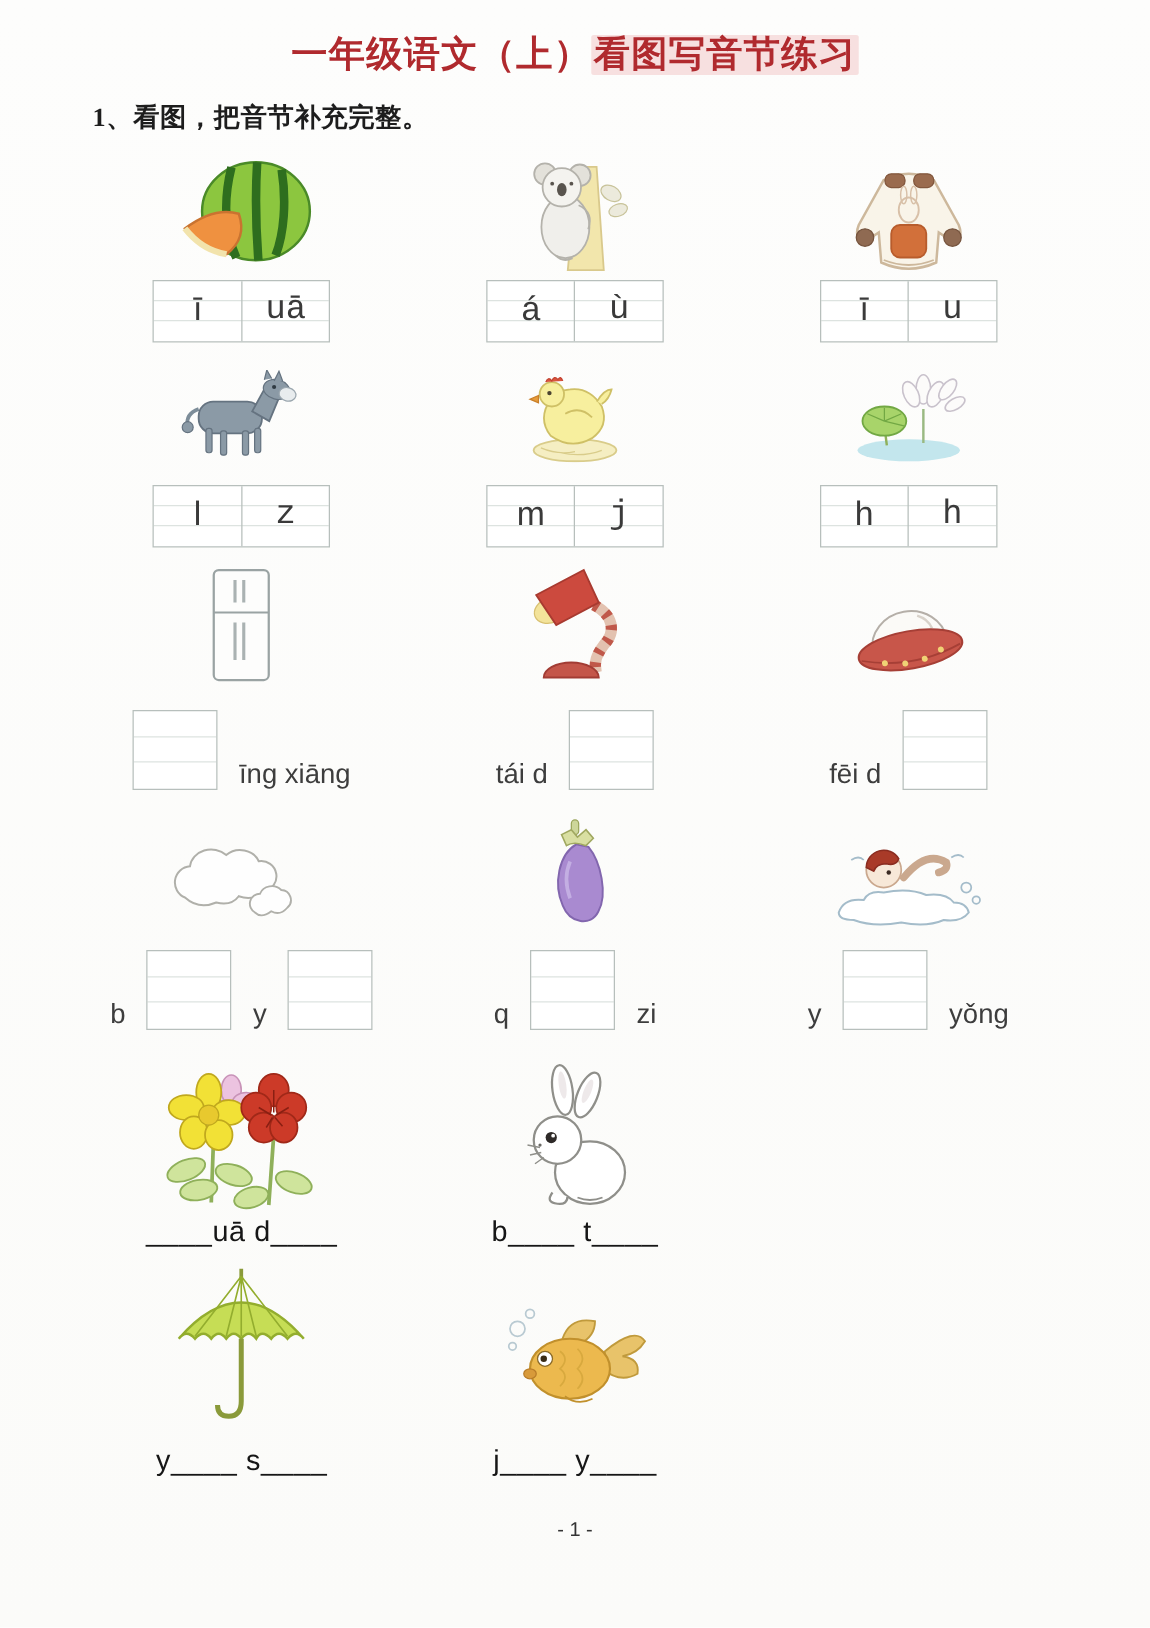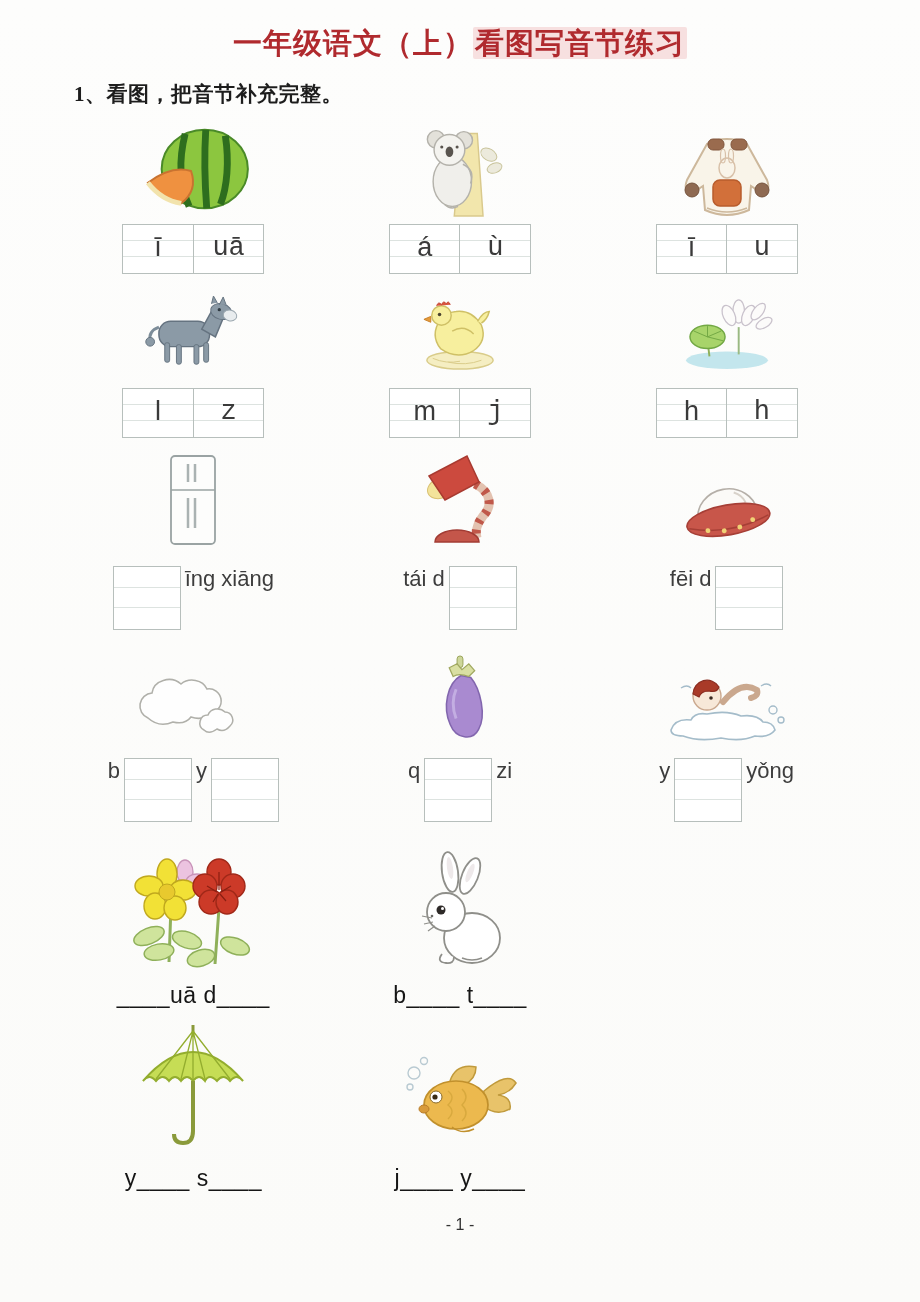--- a/index.html
+++ b/index.html
@@ -26,30 +26,30 @@
     background-image:linear-gradient(#dde3e0,#dde3e0),linear-gradient(#dde3e0,#dde3e0);
     background-size:100% 1px,100% 1px;background-position:0 32%,0 66%;background-repeat:no-repeat;
   }
   .box2{width:140px;height:48px;display:flex;margin-top:4px;}
   .box2 .pcell{
     flex:1;display:flex;align-items:center;justify-content:center;
     font-size:27px;color:#3a3a3a;padding-bottom:3px;
   }
   .box2 .pcell + .pcell{border-left:1.5px solid #b7bfbc;font-family:Liberation Mono, monospace;}
   .sqbox{width:66px;height:62px;display:inline-block;vertical-align:middle;}
-  .mixline{display:flex;align-items:flex-start;gap:4px;font-size:22px;color:#3d3d3d;}
+  .mixline{display:flex;align-items:flex-end;gap:17px;font-size:22px;color:#3d3d3d;}
   .blankline{font-size:23px;color:#161616;letter-spacing:.5px;}
   .footer{position:absolute;left:0;right:0;bottom:68px;text-align:center;font-size:16px;color:#333;}
   svg{display:block;}
   
   .r1{margin-top:10px;} .r1 .pic{height:102px;}
   .r2{margin-top:20px;} .r2 .pic{height:76px;} .r2 .box2{margin-top:18px;}
   .r3{margin-top:14px;} .r3 .pic{height:98px;} .r3 .mixline{margin-top:16px;height:66px;}
   .r4{margin-top:22px;} .r4 .pic{height:92px;} .r4 .mixline{margin-top:12px;height:66px;}
-  .r5{margin-top:20px;} .r5 .pic{height:128px;} .r5 .blankline{margin-top:10px;}
+  .r5{margin-top:20px;} .r5 .pic{height:128px;} .r5 .blankline{}
   .r6{margin-top:12px;} .r6 .pic{height:130px;} .r6 .blankline{margin-top:14px;}
 </style>
 </head>
 <body>
 
 <div class="sheet">
 
   <div class="title">
     <span>一年级语文（上）</span><span class="hl">看图写音节练习</span>
   </div>

